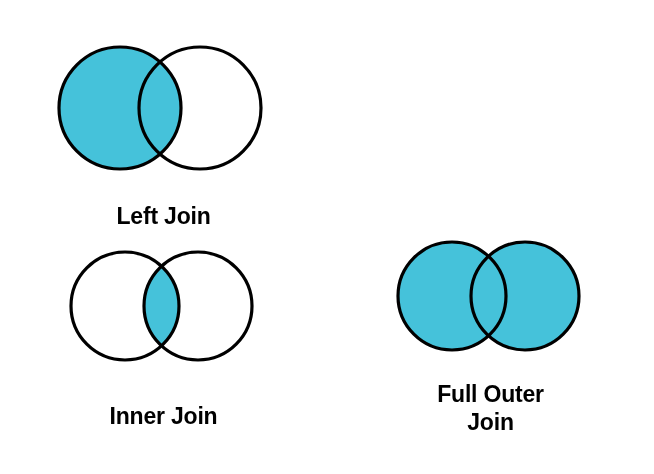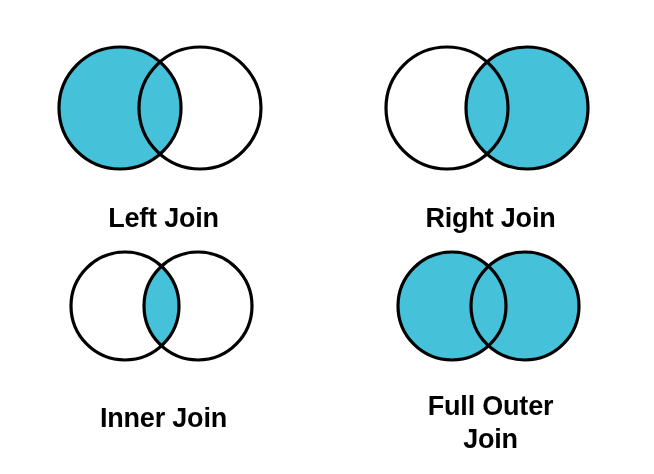--- a/index.html
+++ b/index.html
@@ -21,37 +21,37 @@
   }
   .cell {
     position: absolute;
     display: flex;
     flex-direction: column;
     align-items: center;
   }
   .cell-left-join   { left: 0px;   top: 30px;  width: 327px; }
   .cell-right-join  { left: 327px; top: 30px;  width: 327px; }
   .cell-inner-join  { left: 0px;   top: 238px; width: 327px; }
-  .cell-outer-join  { left: 327px; top: 238px; width: 327px; }
+  .cell-outer-join  { left: 327px; top: 228px; width: 327px; }
 
   .venn-wrap {
     display: block;
   }
   .venn-svg {
     display: block;
   }
   .circle-outline {
     fill: none;
     stroke: #000000;
     stroke-width: 3.2;
   }
   .label {
     font-family: "Liberation Sans", sans-serif;
     font-weight: bold;
-    font-size: 27px;
+    font-size: 23px;
     line-height: 1.22;
     color: #000000;
     text-align: center;
     letter-spacing: -0.2px;
     white-space: pre-line;
     margin: 0;
   }
   .label-left-join  { margin-top: 12px; }
   .label-right-join { margin-top: 12px; }
   .label-inner-join { margin-top: 24px; }
@@ -76,32 +76,20 @@
 
         <circle cx="120" cy="78" r="61" fill="#45c2da"></circle>
 
         <circle class="circle-outline" cx="120" cy="78" r="61"></circle>
         <circle class="circle-outline" cx="200" cy="78" r="61"></circle>
       </svg>
     </div>
     <div class="label label-left-join">Left Join</div>
   </div>
 
-  <div class="cell cell-right-join">
-    <div class="venn-wrap">
-      <svg class="venn-svg" width="327" height="160" viewBox="0 0 327 160" xmlns="http://www.w3.org/2000/svg">
-
-        <circle cx="200" cy="78" r="61" fill="#45c2da"></circle>
-
-        <circle class="circle-outline" cx="120" cy="78" r="61"></circle>
-        <circle class="circle-outline" cx="200" cy="78" r="61"></circle>
-      </svg>
-    </div>
-    <div class="label label-right-join">Right Join</div>
-  </div>
 
   <div class="cell cell-inner-join">
     <div class="venn-wrap">
       <svg class="venn-svg" width="327" height="140" viewBox="0 0 327 140" xmlns="http://www.w3.org/2000/svg">
         <defs>
           <clipPath id="clip-ij-left">
               <circle cx="125" cy="68" r="54"></circle>
             </clipPath>
         </defs>
 

